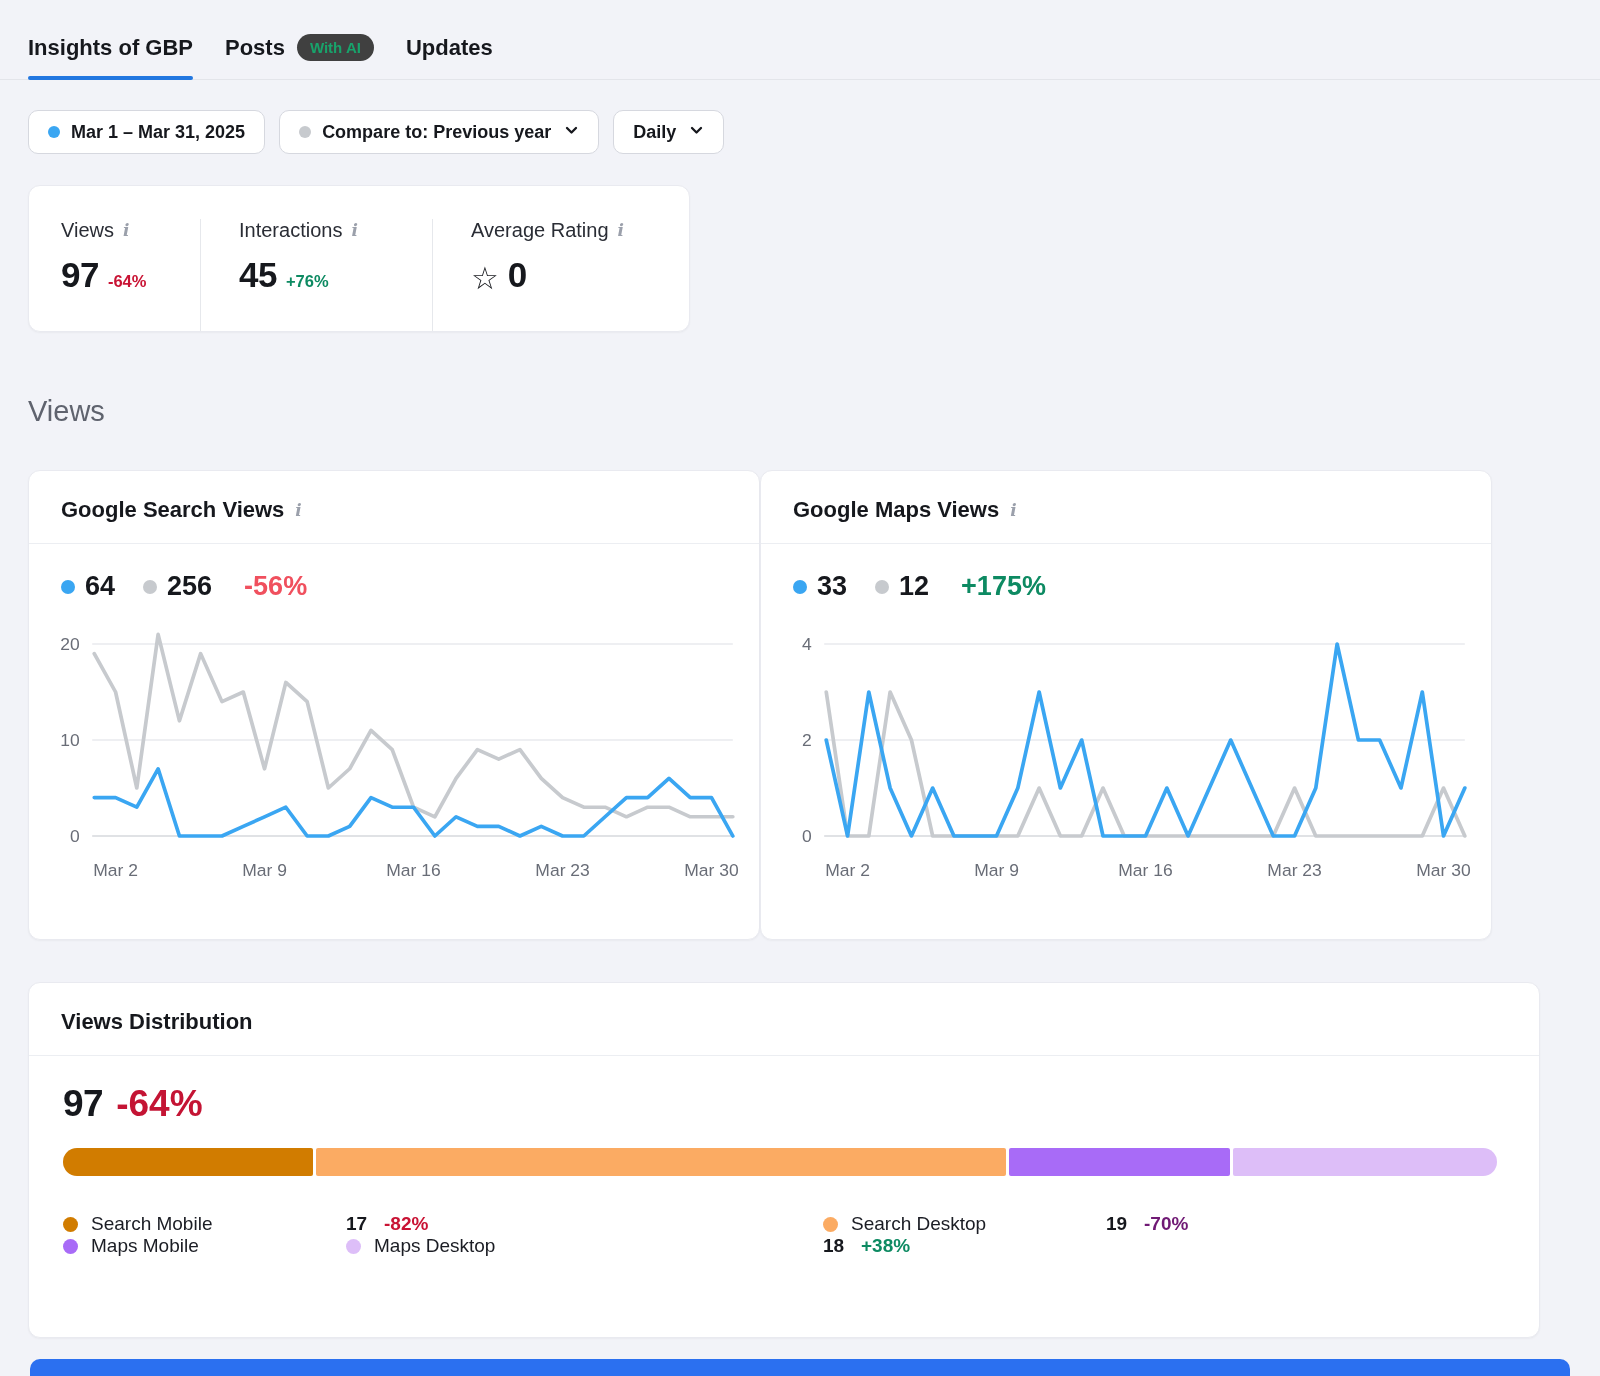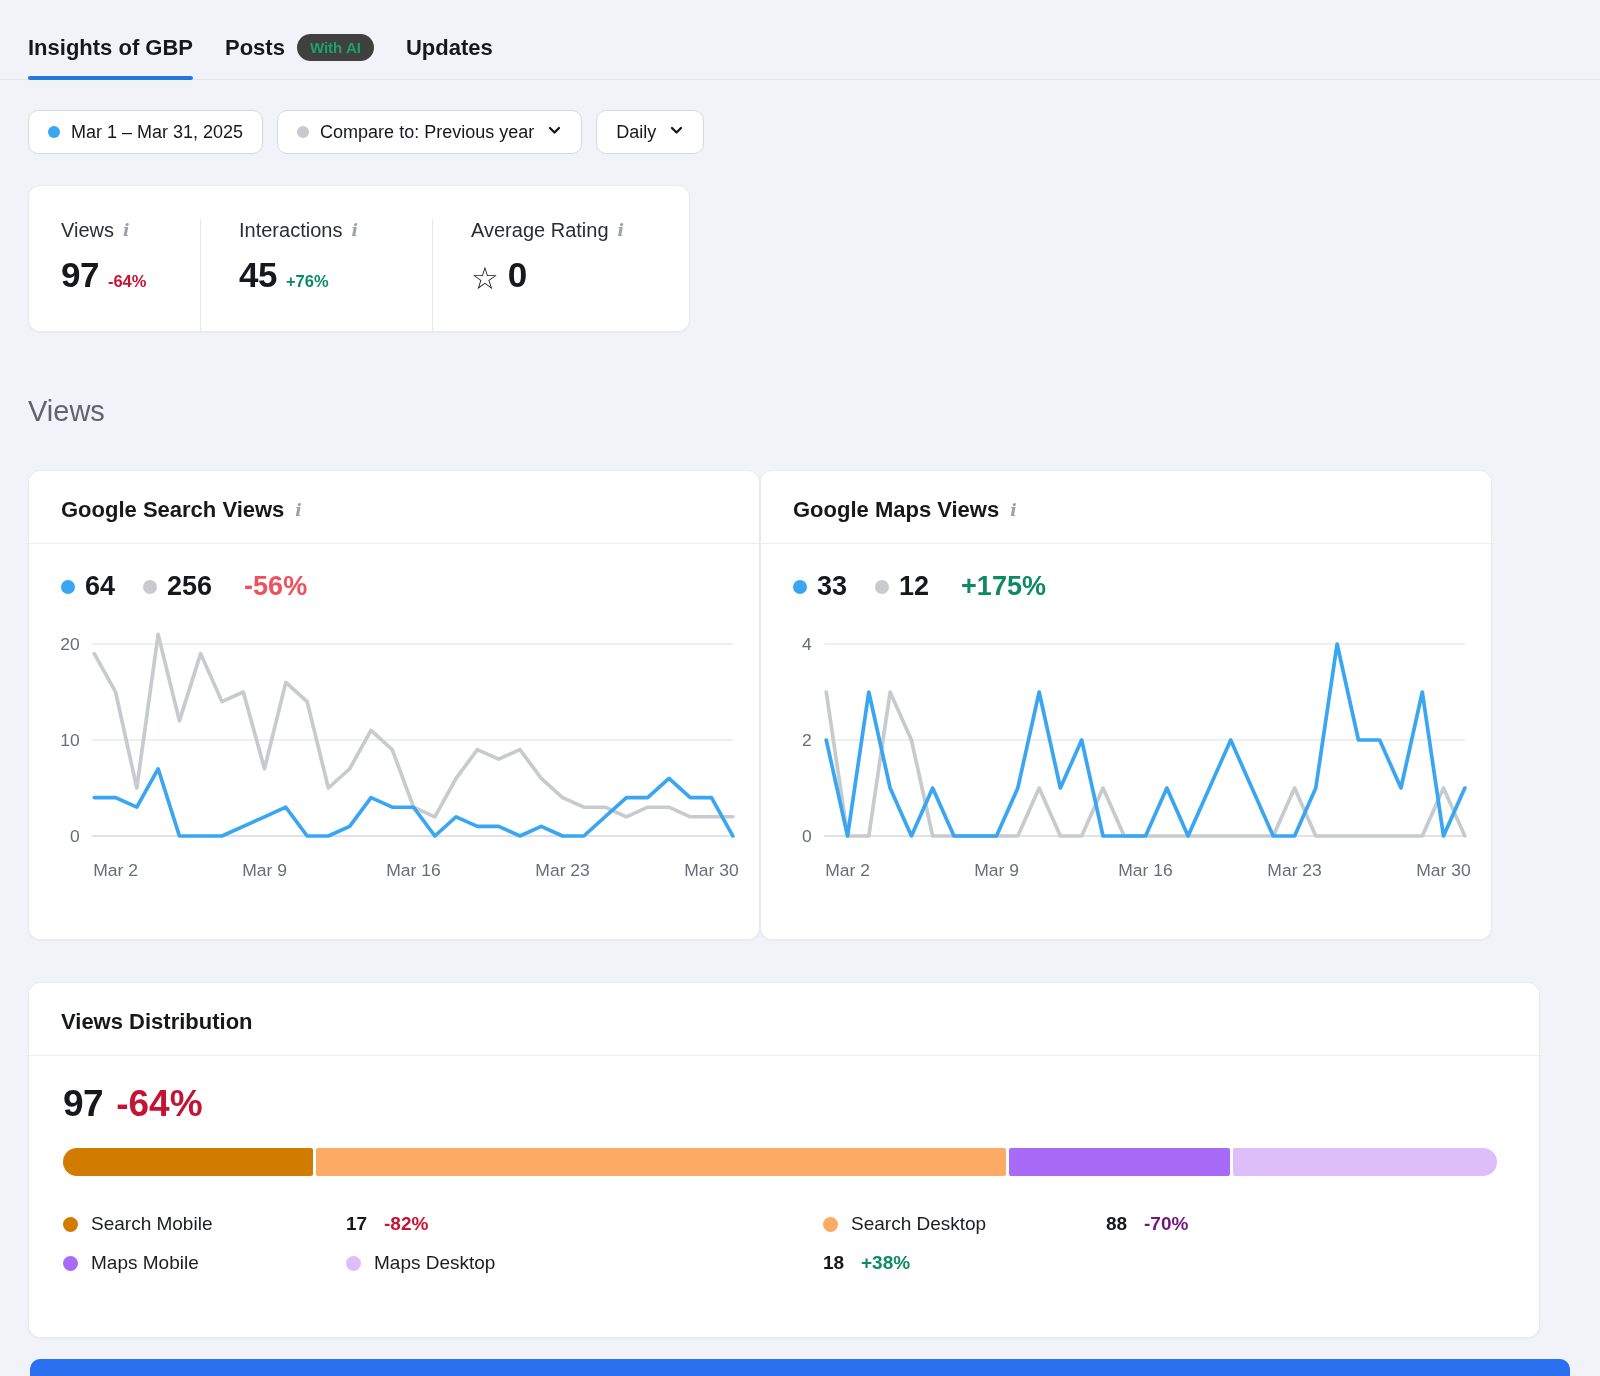--- a/index.html
+++ b/index.html
@@ -26,21 +26,21 @@
   .badge {
     margin-left:12px; font-size:15px; font-weight:600;
     padding:5px 13px; border-radius:15px;
   }
   
   .chips { display:flex; gap:14px; margin:30px 0 0 28px; }
   .chip {
     display:flex; align-items:center; gap:11px;
     height:44px; padding:0 19px;
     background:#fff; border:1px solid #d6d8df; border-radius:10px;
-    font-size:18px; font-weight:400; color:#16181d; cursor:pointer;
+    font-size:18px; font-weight:700; color:#16181d; cursor:pointer;
   }
   .dot { display:inline-block; border-radius:50%; flex:0 0 auto; }
   .dot-12 { width:12px; height:12px; }
   .dot-14 { width:14px; height:14px; }
   .dot-15 { width:15px; height:15px; }
   .chev { display:inline-block; margin-left:2px; }
   
   .card {
     background:#fff; border:1px solid #e9eaf0; border-radius:12px;
     box-shadow:0 1px 2px rgba(20,22,30,.04);
@@ -79,21 +79,21 @@
   .dist-card { width:1512px; height:356px; margin:42px 0 0 28px; }
   .dist-big { display:flex; align-items:baseline; gap:13px; margin:27px 0 0 34px; }
   .dist-num { font-size:37px; font-weight:800; letter-spacing:-0.5px; }
   .dist-delta { font-size:37px; font-weight:800; }
   .dist-bar { display:flex; gap:3px; height:28px; margin:23px 42px 0 34px; }
   .bar-seg { border-radius:2px; }
   .bar-seg:first-child { border-radius:14px 2px 2px 14px; }
   .bar-seg:last-child { border-radius:2px 14px 14px 2px; }
   .dist-legend {
     display:grid; grid-template-columns:283px 477px 283px 1fr;
-    row-gap:17px; margin:37px 4px 0 34px; align-items:center;
+    margin:37px 4px 0 34px; align-items:center;
   }
   .leg-cell { display:flex; align-items:center; gap:13px; font-size:19px; color:#1b1d24; }
   .leg-val { display:flex; align-items:baseline; }
   .leg-n { font-size:19px; font-weight:700; min-width:38px; }
   .leg-d { font-size:19px; font-weight:600; }
   
   .bottom-banner {
     position:absolute; left:30px; right:30px; bottom:0; height:17px;
     border-radius:10px 10px 0 0;
   }
@@ -259,21 +259,21 @@
     </div>
     <div class="leg-val">
       <span class="leg-n">17</span>
       <span class="leg-d" style="color: rgb(201, 19, 52);">-82%</span>
     </div>
     <div class="leg-cell">
       <span class="dot dot-15" style="background: rgb(251, 171, 99);"></span>
       <span>Search Desktop</span>
     </div>
     <div class="leg-val">
-      <span class="leg-n">88</span>
+      <span class="leg-n">19</span>
       <span class="leg-d" style="color: #701a75;">-70%</span>
     </div>
     <div class="leg-cell">
       <span class="dot dot-15" style="background: rgb(168, 107, 247);"></span>
       <span>Maps Mobile</span>
     </div>
     <div class="leg-cell">
       <span class="dot dot-15" style="background: rgb(221, 190, 248);"></span>
       <span>Maps Desktop</span>
     </div>

